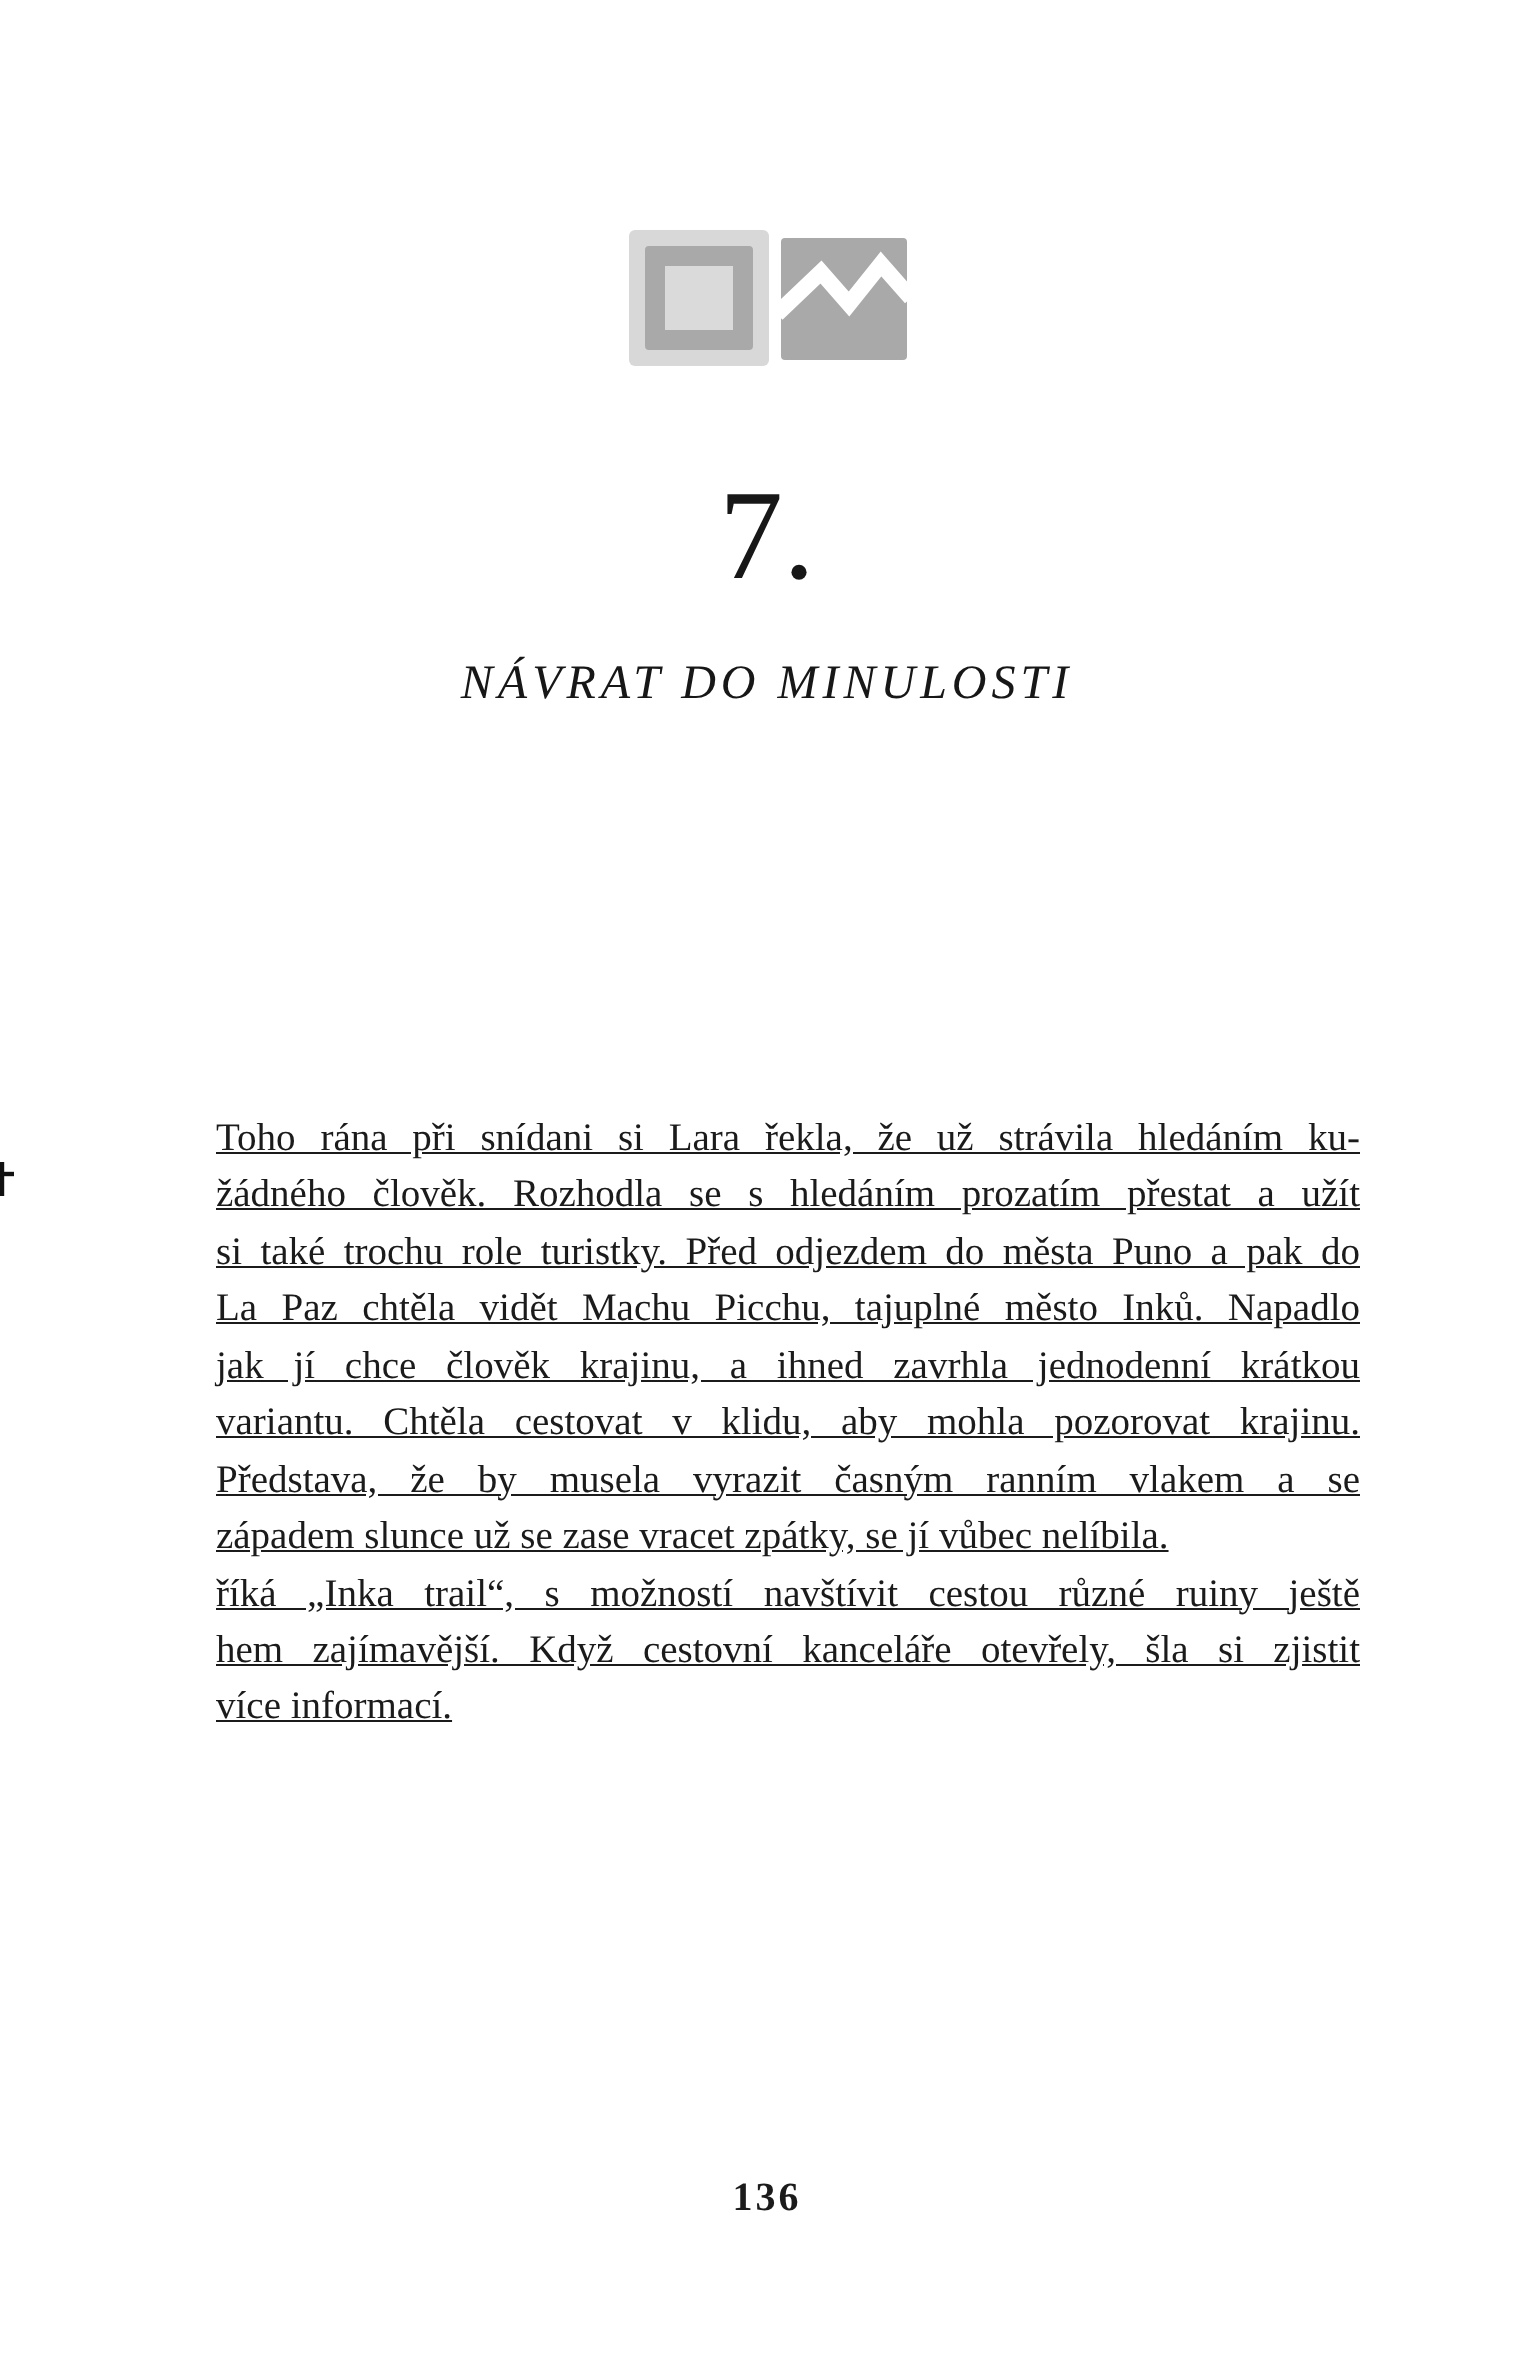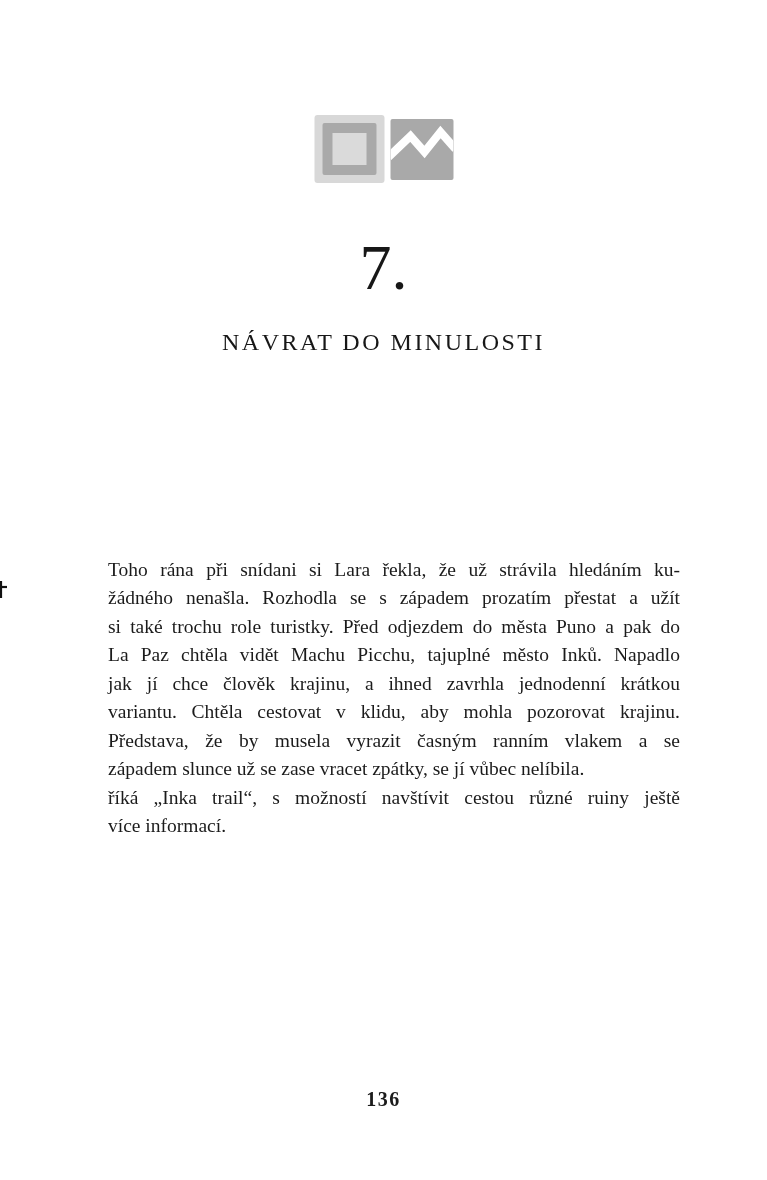--- a/index.html
+++ b/index.html
@@ -67,35 +67,37 @@
   }
   .chapter-title {
     position: absolute;
     top: 329px;
     left: 0;
     width: 100%;
     text-align: center;
     font-size: 24px;
     letter-spacing: 2.5px;
     color: #171717;
+    font-style: italic;
   }
 
   .body-text {
     position: absolute;
     left: 108px;
     top: 556px;
     width: 572px;
     font-size: 19.5px;
     color: #1b1b1b;
   }
   .text-line {
     height: 28.45px;
     line-height: 28.45px;
     white-space: nowrap;
     text-justify: inter-word;
+    text-decoration: underline;
   }
   .text-line.jl {
     text-align: justify;
     text-align-last: justify;
   }
   .text-line.indent {
     padding-left: 46px;
   }
 
   .page-number {
@@ -133,31 +135,32 @@
     </div>
   </div>
 
   <div class="chapter-number">7.</div>
 
   <div class="chapter-title">NÁVRAT DO MINULOSTI</div>
 
   <div class="body-text">
     <div>
       <div class="text-line jl">Toho rána při snídani si Lara řekla, že už strávila hledáním ku-</div>
-      <div class="text-line jl">žádného nenašla. Rozhodla se s západem prozatím přestat a užít</div>
+      <div class="text-line jl">žádného člověk. Rozhodla se s hledáním prozatím přestat a užít</div>
       <div class="text-line jl">si také trochu role turistky. Před odjezdem do města Puno a pak do</div>
       <div class="text-line jl">La Paz chtěla vidět Machu Picchu, tajuplné město Inků. Napadlo</div>
     </div>
     <div>
       <div class="text-line jl">jak jí chce člověk krajinu, a ihned zavrhla jednodenní krátkou</div>
       <div class="text-line jl">variantu. Chtěla cestovat v klidu, aby mohla pozorovat krajinu.</div>
       <div class="text-line jl">Představa, že by musela vyrazit časným ranním vlakem a se</div>
       <div class="text-line">západem slunce už se zase vracet zpátky, se jí vůbec nelíbila.</div>
     </div>
     <div>
       <div class="text-line jl">říká „Inka trail“, s možností navštívit cestou různé ruiny ještě</div>
+      <div class="text-line jl">hem zajímavější. Když cestovní kanceláře otevřely, šla si zjistit</div>
       <div class="text-line">více informací.</div>
     </div>
   </div>
 
   <div class="page-number">136</div>
 
 </div>
 
 </body></html>

